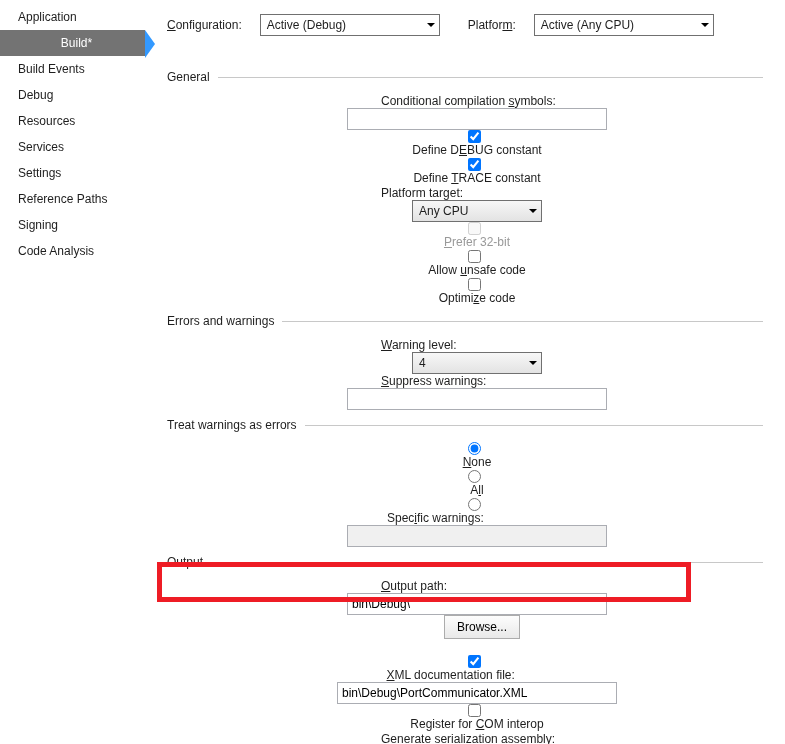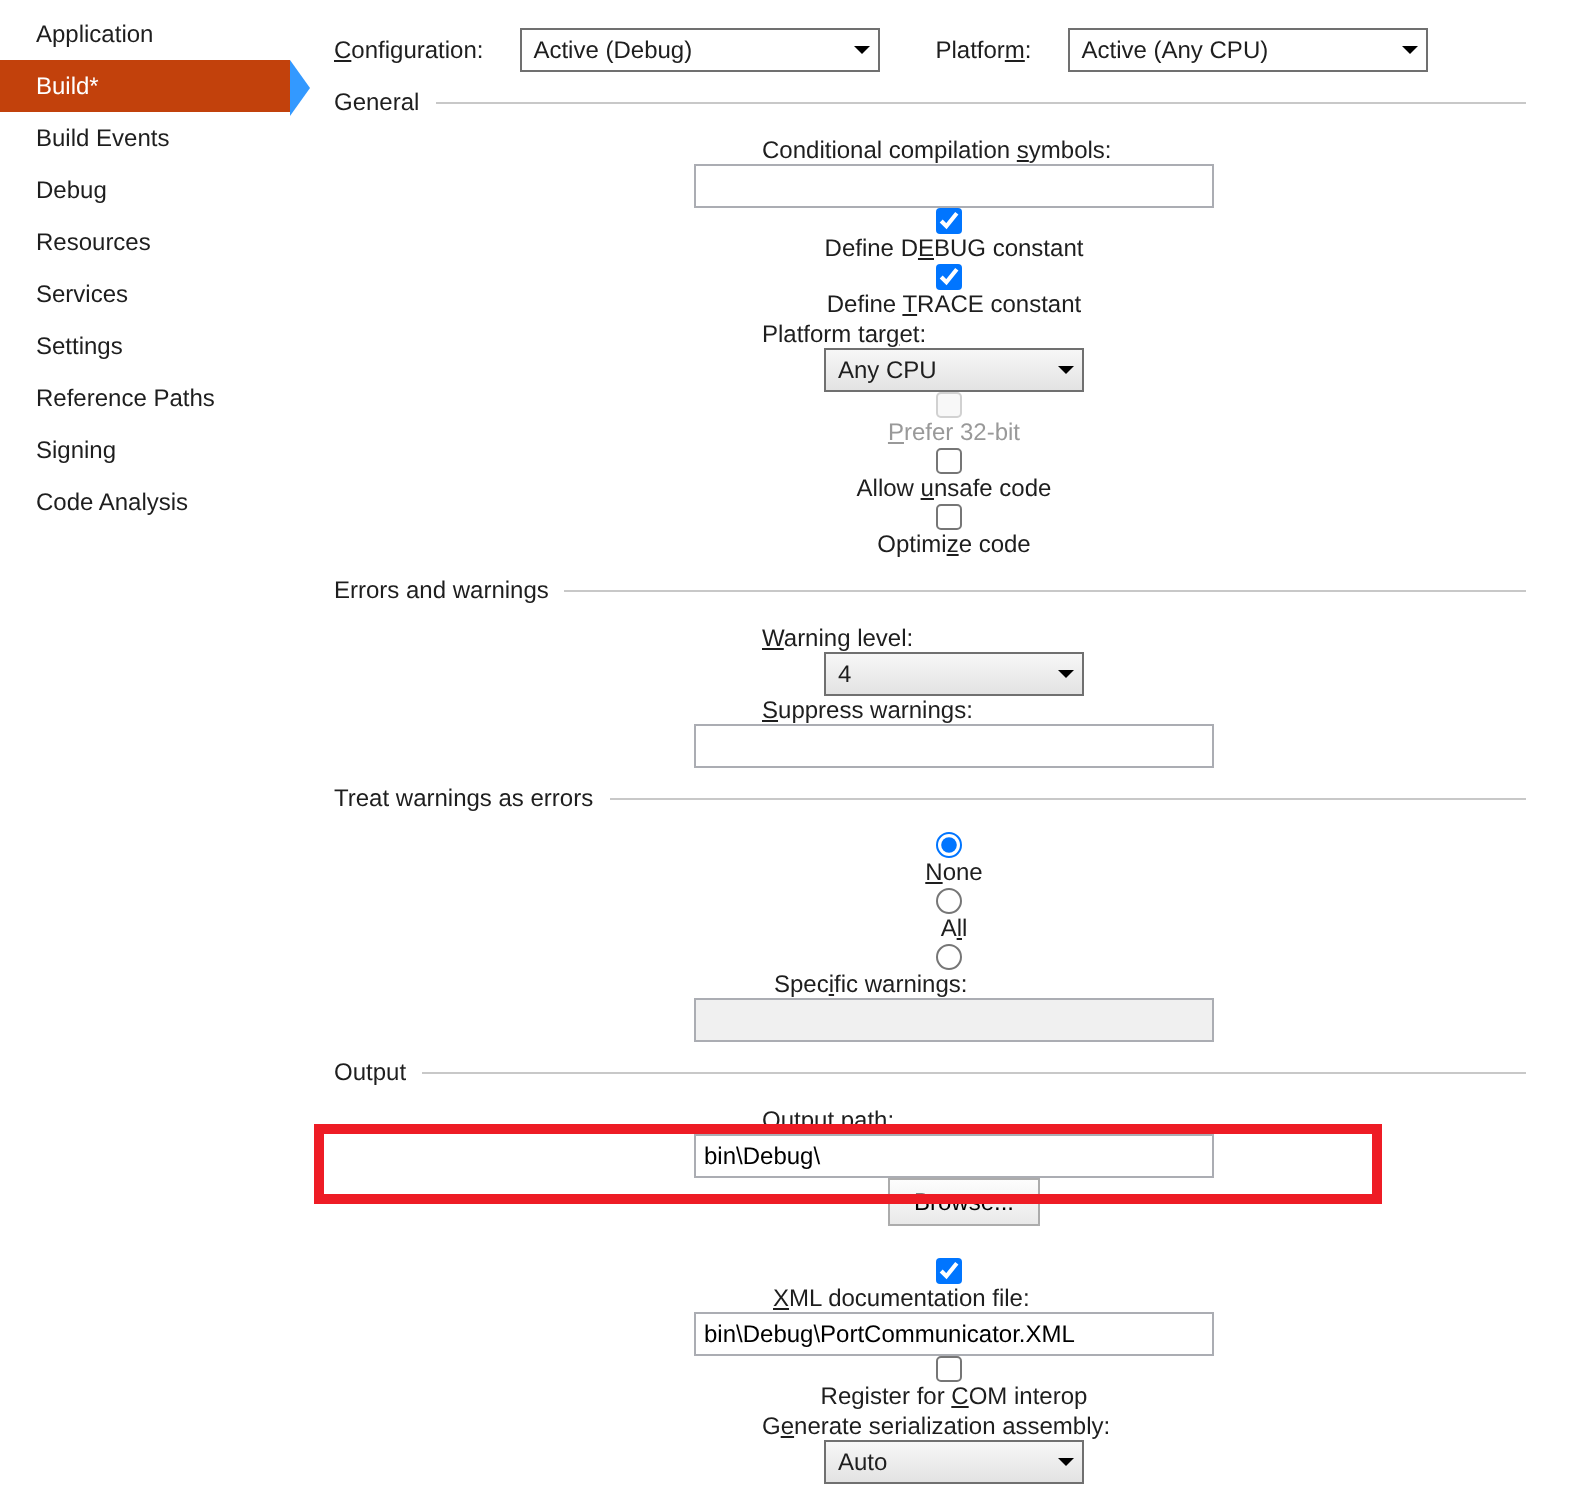--- a/index.html
+++ b/index.html
@@ -19,40 +19,41 @@
   padding-top: 4px;
   border-right: 0;
 }
 .side-item {
   padding: 6px 10px 6px 18px;
   cursor: pointer;
   color: #1e1e1e;
   font-size: 12px;
 }
 .side-item.active {
-  background: #c2410c;
+  background: #737373;
   color: #fff;
   position: relative;
+  text-align: center;
 }
 .side-item.active::after {
   content: "";
   position: absolute;
   right: -10px;
   top: 0;
   width: 0; height: 0;
   border-top: 14px solid transparent;
   border-bottom: 14px solid transparent;
   border-left: 10px solid #3399ff;
 }
 .main {
   flex: 1;
   padding: 14px 22px 14px 22px;
   position: relative;
 }
-.top-row { display: flex; gap: 18px; align-items: center; margin-bottom: 8px; }
+.top-row { display: flex; gap: 18px; align-items: center; margin-bottom: 34px; }
 .lbl { font-size: 12px; }
 .dropdown {
   display: inline-flex;
   align-items: center;
   justify-content: space-between;
   height: 22px;
   border: 1px solid #707070;
   background: #fff;
   padding: 0 4px 0 6px;
   font-size: 12px;
@@ -219,21 +220,21 @@
     </div>
     <div class="form-area">
       <div class="row">
         <span class="flabel"><u>O</u>utput path:</span>
         <input class="text-input" style="width: 260px;" value="bin\Debug\">
         <button class="btn" style="margin-left:10px">Browse...</button>
       </div>
       <div class="row" style="margin-top:16px">
         <input type="checkbox" class="cb" checked="" style="">
         <span style="width:181px"><u>X</u>ML documentation file:</span>
-        <input class="text-input" style="width: 260px;" value="bin\Debug\PortCommunicator.XML">
+        <input class="text-input" style="width: 280px;" value="bin\Debug\PortCommunicator.XML">
       </div>
       <div class="row" style="margin-top:0">
         <input type="checkbox" class="cb" style="">
         <span>Register for <u>C</u>OM interop</span>
       </div>
       <div class="row">
         <span class="flabel">G<u>e</u>nerate serialization assembly:</span>
         <div class="dropdown grad" style="width:130px">
           <span>Auto</span>
           <span class="arrow"></span>

